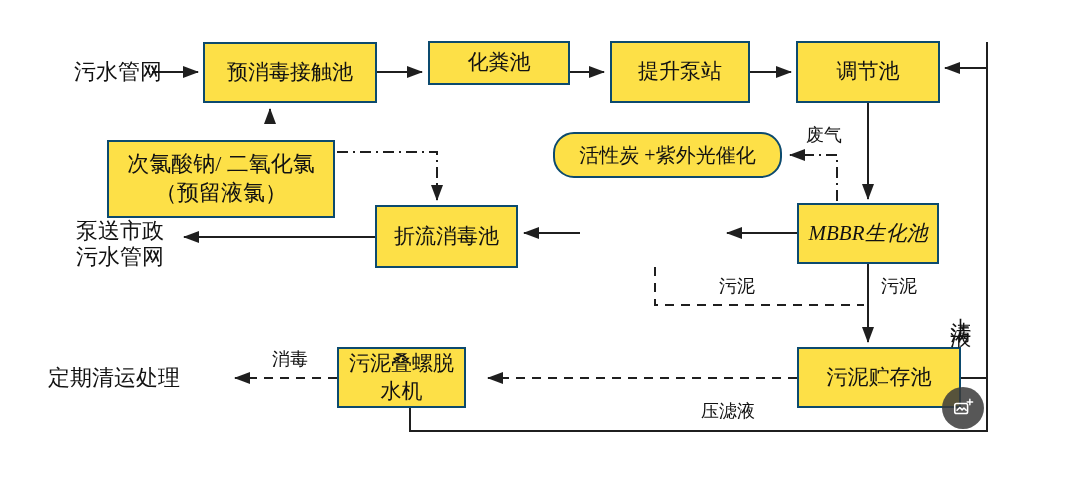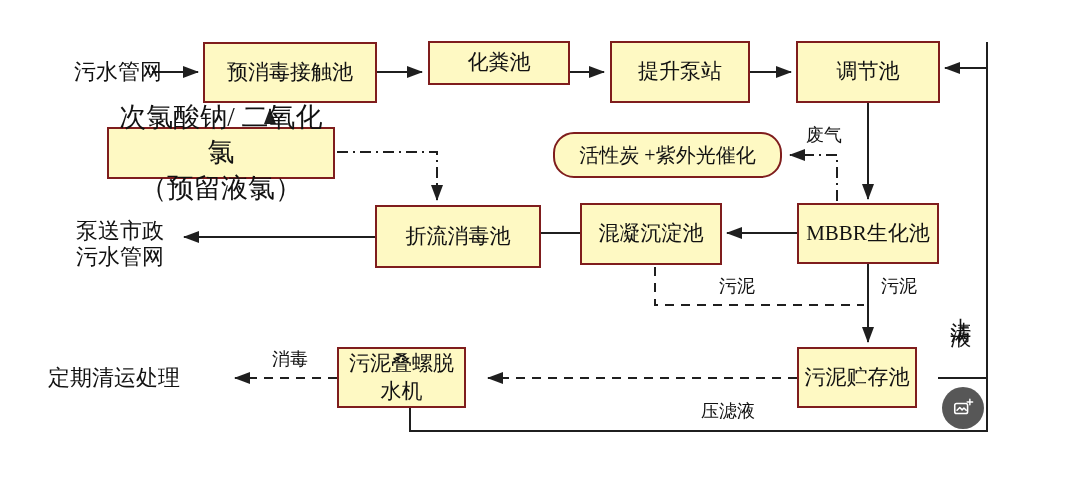--- a/index.html
+++ b/index.html
@@ -7,22 +7,22 @@
     position:relative;
     width:1066px;height:491px;
     background:#ffffff;
     overflow:hidden;
     font-family:"Liberation Serif","DejaVu Serif",serif;
     color:#121212;
   }
   #wires{position:absolute;left:0;top:0;width:1066px;height:491px;}
   .box{
     position:absolute;
-    background:#fef9c3;
-    border:2px solid #7f1d1d;
+    background:#fde047;
+    border:2px solid #0c4a6e;
     display:flex;align-items:center;justify-content:center;
     text-align:center;
     font-size:21px;line-height:1.3;
     white-space:pre-line;
     box-sizing:border-box;
     z-index:2;
   }
   .lbl{
     position:absolute;
     font-size:22px;line-height:1.18;
@@ -41,26 +41,26 @@
     width:42px;height:42px;border-radius:50%;
     background:rgba(58,58,58,0.85);
     border:none;display:flex;align-items:center;justify-content:center;
     cursor:pointer;z-index:5;padding:0;
   }
   
   #n-pre{left:203px;top:42px;width:174px;height:61px;}
   #n-septic{left:428px;top:41px;width:142px;height:44px;}
   #n-pump{left:610px;top:41px;width:140px;height:62px;}
   #n-reg{left:796px;top:41px;width:144px;height:62px;}
-  #n-chlor{left:107px;top:127px;width:228px;height:52px;font-size:27px;}
+  #n-chlor{left:107px;top:140px;width:228px;height:78px;font-size:22px;}
   #n-carbon{left:553px;top:132px;width:229px;height:46px;font-size:20px;border-radius:21px;}
-  #n-baffle{left:375px;top:205px;width:166px;height:63px;text-align:right;}
+  #n-baffle{left:375px;top:205px;width:143px;height:63px;text-align:right;}
   #n-coag{left:580px;top:203px;width:142px;height:62px;}
-  #n-mbbr{left:797px;top:203px;width:142px;height:61px;}
-  #n-store{left:797px;top:347px;width:120px;height:61px;}
+  #n-mbbr{left:797px;top:203px;width:142px;height:61px;font-style:italic;}
+  #n-store{left:797px;top:347px;width:164px;height:61px;}
   #n-dewater{left:337px;top:347px;width:129px;height:61px;}
   
   #l-hosp{left:74px;top:59px;}
   #l-gas{left:806px;top:125px;}
   #l-sewer{left:76px;top:196px;margin-top:22px;}
   #l-sludge1{left:719px;top:276px;}
   #l-sludge2{left:881px;top:276px;}
   #l-super{left:948px;top:301px;height:92px;}
   #l-disinf{left:272px;top:349px;}
   #l-periodic{left:48px;top:365px;}
@@ -105,21 +105,20 @@
   </svg>
 
   <div class="box" id="n-pre">预消毒接触池</div>
   <div class="box" id="n-septic">化粪池</div>
   <div class="box" id="n-pump">提升泵站</div>
   <div class="box" id="n-reg">调节池</div>
   <div class="box" id="n-chlor">次氯酸钠/ 二氧化氯
 （预留液氯）</div>
   <div class="box" id="n-carbon">活性炭 +紫外光催化</div>
   <div class="box" id="n-baffle">折流消毒池</div>
-  <div class="box" id="n-coag">混凝沉淀池</div>
   <div class="box" id="n-mbbr">MBBR生化池</div>
   <div class="box" id="n-store">污泥贮存池</div>
   <div class="box" id="n-dewater">污泥叠螺脱
 水机</div>
 
   <div class="lbl" id="l-hosp">污水管网</div>
   <div class="lbl small" id="l-gas">废气</div>
   <div class="lbl" id="l-sewer">泵送市政
 污水管网</div>
   <div class="lbl small" id="l-sludge1">污泥</div>

